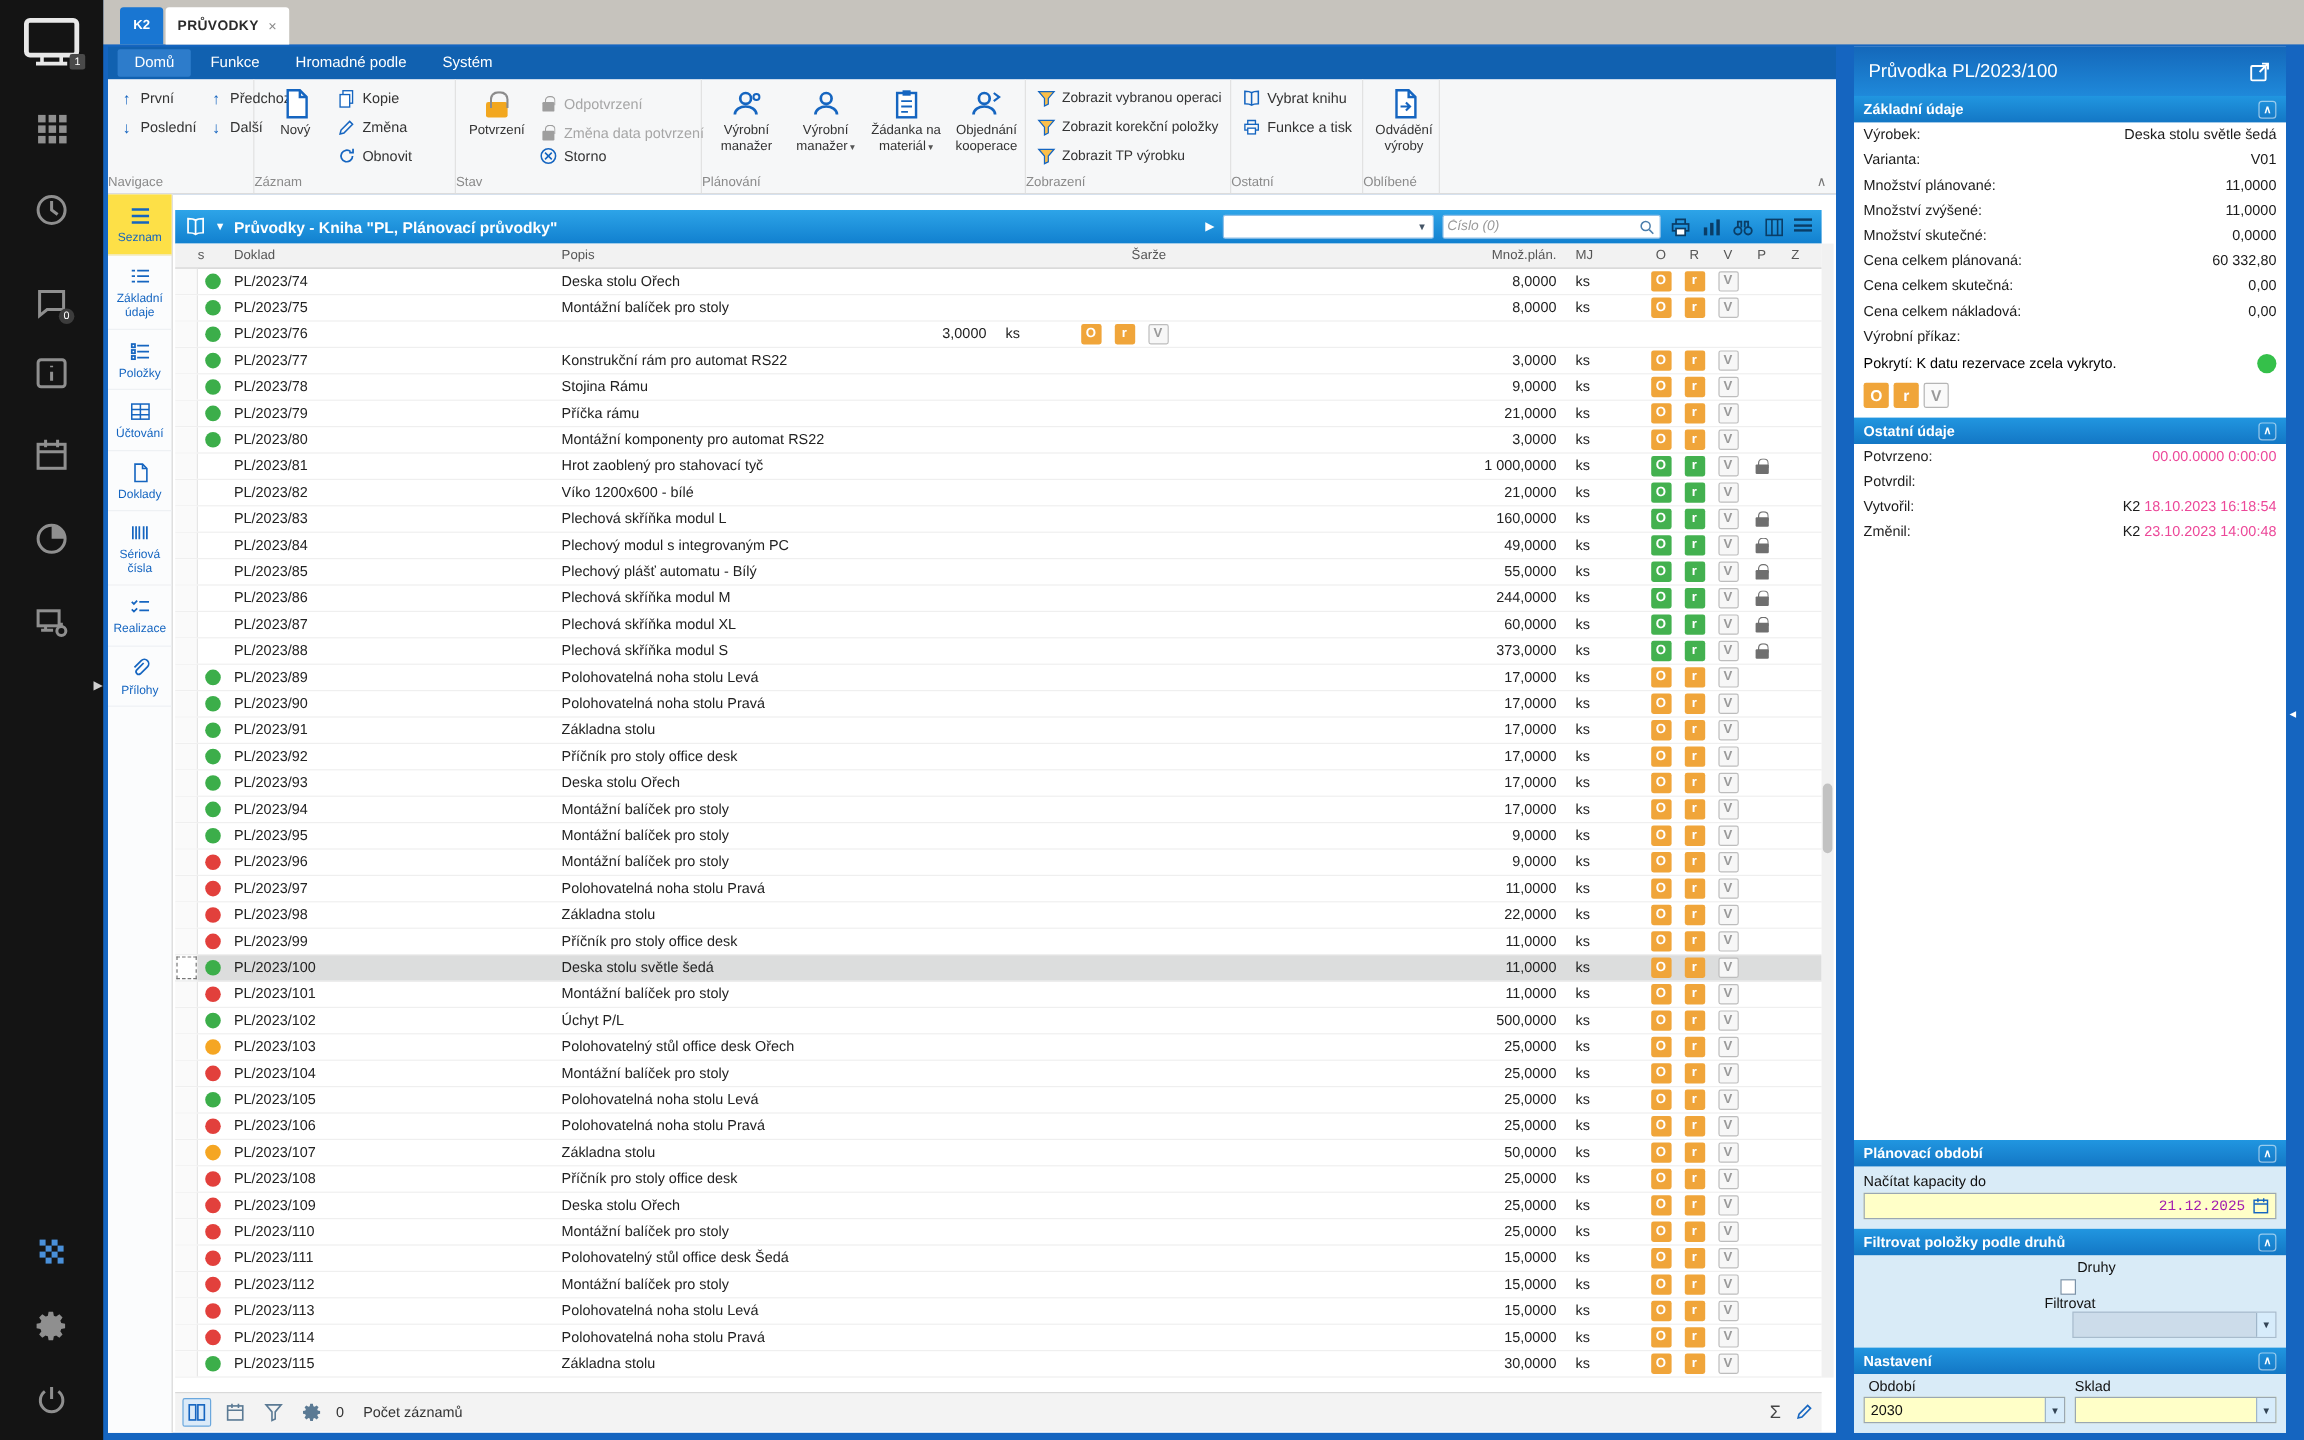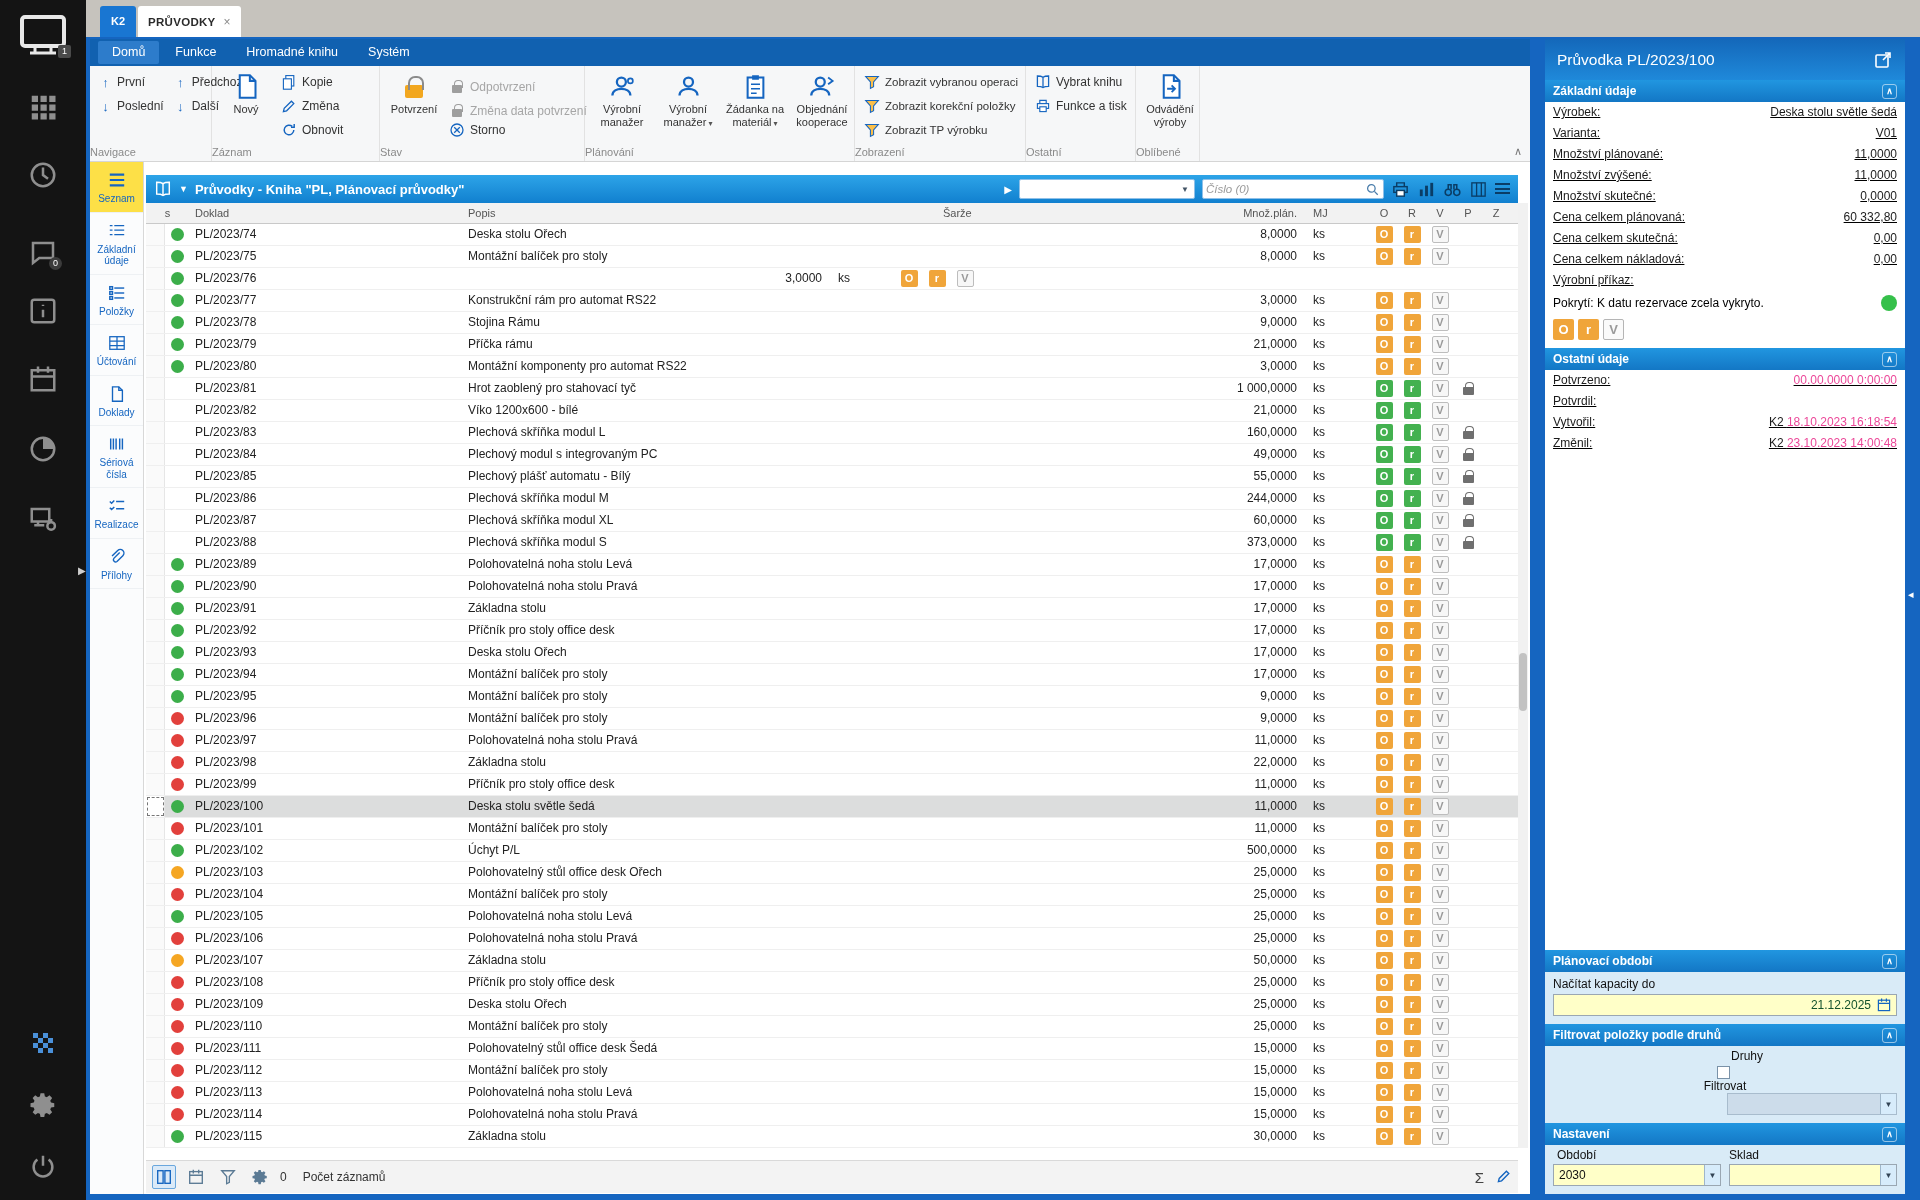--- a/index.html
+++ b/index.html
@@ -119,36 +119,36 @@
   .sigma { font-size:15px; color:#444; }
   .sb-right svg { width:16px; height:16px; }
 
   
   #panel { position:absolute; left:1545px; top:39px; width:360px; height:1155px; background:#fff; display:flex; flex-direction:column; z-index:4; }
   .p-head { height:41px; background:linear-gradient(#1468ba,#1f89da); display:flex; align-items:center; padding:0 12px; flex:none; }
   .p-title { color:#fff; font-size:15.5px; flex:1; }
   .p-ext { width:20px; height:20px; } .p-ext svg { width:20px; height:20px; }
   .p-secbar { height:22px; background:linear-gradient(#2196e0,#1377c5); color:#fff; font-size:12px; font-weight:700; display:flex; align-items:center; padding:0 8px; flex:none; }
   .p-chev { margin-left:auto; width:15px; height:15px; border:1px solid rgba(255,255,255,.55); border-radius:3px; font-size:9px; line-height:13px; text-align:center; color:#fff; }
-  .prow { display:flex; height:21px; line-height:21px; padding:0 8px; font-size:12px;text-decoration:underline; }
+  .prow { display:flex; height:21px; line-height:21px; padding:0 8px; font-size:12px; }
   .pl { color:#1b1b1b; white-space:nowrap; }
   .pv { margin-left:auto; color:#1b1b1b; white-space:nowrap; }
   .blueval { color:#ec4899; }
   .p-pokryti { display:flex; align-items:center; padding:2px 8px; font-size:12px; height:24px; }
   .pdot { margin-left:auto; width:16px; height:16px; border-radius:50%; background:#35c04a; }
   .p-badges { display:flex; gap:4px; padding:4px 8px 8px; }
   .pbadge { width:21px; height:21px; border-radius:2px; font-size:13px; font-weight:700; color:#fff; text-align:center; line-height:21px; }
   .pbadge.o { background:#f0a53a; }
   .pbadge.v { background:#fafafa; border:1px solid #b5b5b5; color:#9a9a9a; line-height:19px; }
   .p-spacer { flex:1; }
   .p-low { background:#d9ebf7; flex:none; }
   .p-lowbody { padding:3px 8px 8px; }
   .p-caplabel { font-size:12px; color:#111; margin:2px 0 3px; }
   .p-datein { height:22px; background:#ffffc8; border:1px solid #9aa7b2; display:flex; align-items:center; padding:0 4px; }
-  .p-dateval { margin-left:auto; font-size:12px; color:#14532d; }
+  .p-dateval { margin-left:auto; font-size:12px; color:#a21caf;font-family:Liberation Mono, monospace; }
   .calic { width:16px; height:16px; margin-left:5px; } .calic svg { width:16px; height:16px; }
   .p-druhy { font-size:12px; color:#111; margin-left:auto; width:170px; padding-left:4px; }
   .p-filtrow { display:flex; align-items:center; margin-top:3px;flex-direction:column; }
   .chk { width:13px; height:13px; background:#fff; border:1px solid #7a92a8; margin:0 5px 0 2px; }
   .chklabel { font-size:12px; color:#111; }
   .p-dd { margin-left:auto; width:170px; height:22px; background:#ccdcea; border:1px solid #a8bccd; display:flex; align-items:center; }
   .carr2 { margin-left:auto; width:16px; height:100%; background:#d7ecfb; border-left:1px solid #9fb6c9; color:#345; font-size:8px; display:flex; align-items:center; justify-content:center; font-style:normal; }
   .p-setlabels { display:flex; font-size:12px; color:#111; margin-bottom:2px; }
   .p-setlabels span { width:50%; padding-left:4px; }
   .p-setcombos { display:flex; gap:8px; }
@@ -252,21 +252,21 @@
       <span class="tab-x">×</span>
     </div>
   </div>
 
   <div id="winbg"></div>
   <span class="edgeR">◂</span>
 
   <div id="menubar">
     <div class="mitem active">Domů</div>
     <div class="mitem">Funkce</div>
-    <div class="mitem">Hromadné knihu</div>
+    <div class="mitem">Hromadné podle</div>
     <div class="mitem">Systém</div>
   </div>
 
   <div id="ribbon">
     <div class="rgroup" style="width:122px">
       <div class="rg-body">
         <div class="rg-col">
           <div class="smbtn">
               <span class="arr">↑</span>
               <span>První</span>

